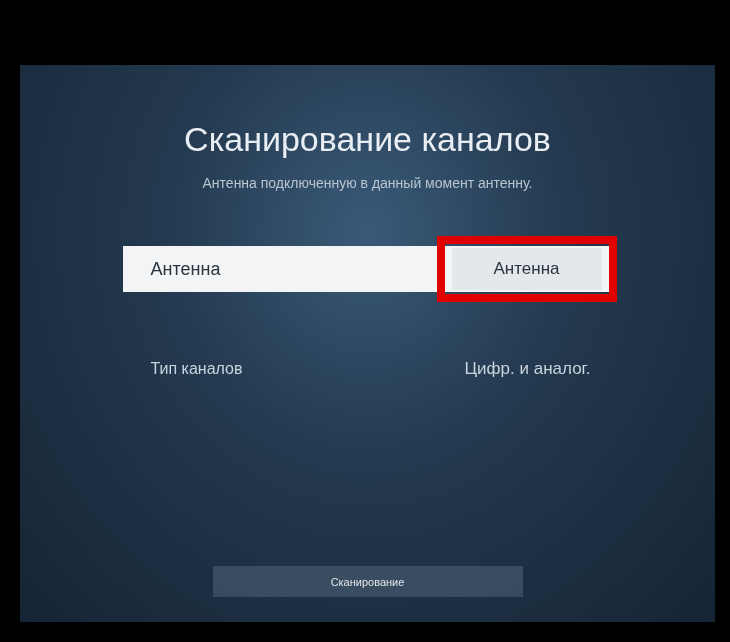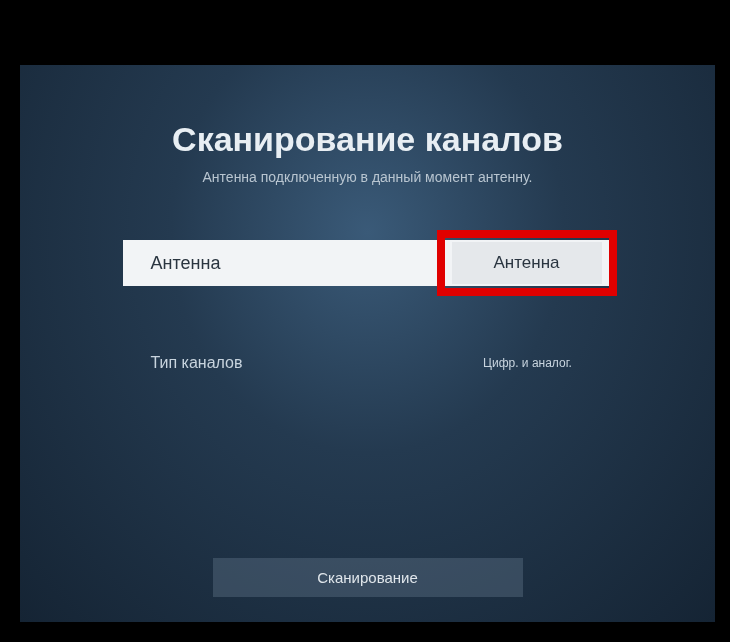--- a/index.html
+++ b/index.html
@@ -55,24 +55,24 @@
       right: 15px;
       bottom: 20px;
       background: radial-gradient(ellipse at 50% 30%, #3a5a78 0%, #243a50 40%, #152434 100%);
       display: flex;
       flex-direction: column;
       align-items: center;
       padding-top: 55px;
     }
     .title {
       font-size: 34px;
-      font-weight: bold;
+      font-weight: normal;
       color: #e8eef3;
       text-align: left;
-      margin-bottom: 10px;
+      margin-bottom: 16px;
     }
     .subtitle {
       font-size: 16px;
       color: #d0dae2;
       text-align: center;
       white-space: nowrap;
       margin-bottom: 38px;
     }
     .instruction {
       font-size: 14px;
@@ -135,35 +135,35 @@
       display: flex;
       align-items: center;
       padding-left: 28px;
       font-size: 16px;
       flex: 1;
     }
     .plain-row .value-part {
       color: #c8d4de;
       width: 170px;
       text-align: center;
-      font-size: 12px;
+      font-size: 17px;
     }
     .scan-button {
       position: absolute;
       bottom: 25px;
       left: 50%;
       transform: translateX(-50%);
       width: 310px;
-      height: 39px;
+      height: 31px;
       background: rgba(110, 130, 148, 0.35);
       color: #e0e6eb;
       display: flex;
       align-items: center;
       justify-content: center;
-      font-size: 15px;
+      font-size: 11px;
       border: none;
       cursor: pointer;
     }
   </style>
 </head>
 <body>
 
 <div class="black-frame-top"></div>
 <div class="black-frame-left"></div>
 <div class="black-frame-right"></div>

